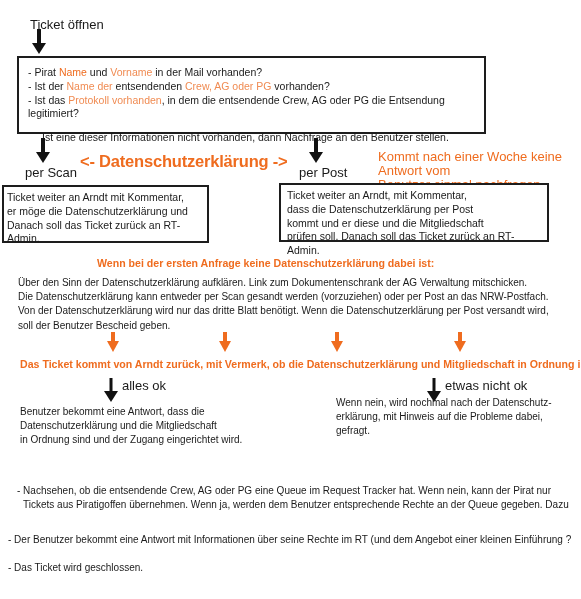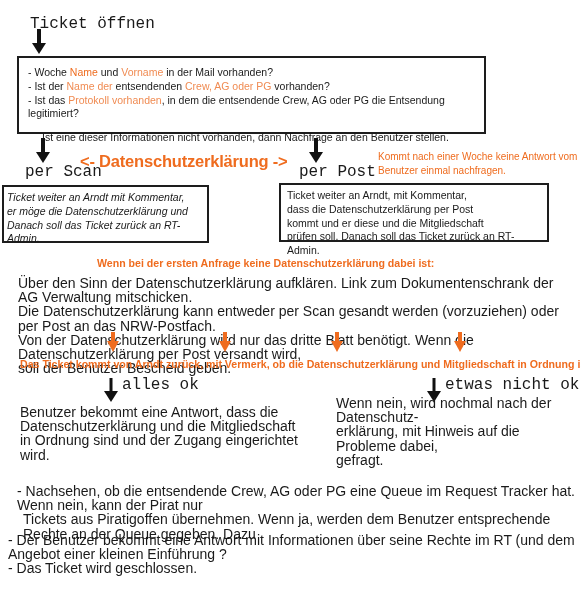--- a/index.html
+++ b/index.html
@@ -12,33 +12,32 @@
     height: 599px;
     position: relative;
     font-family: "Liberation Sans", sans-serif;
     color: #1a1a1a;
     overflow: hidden;
   }
   .abs { position: absolute; }
 
   
   .lbl {
-    font-size: 16px;
+    font-size: 13px;
     line-height: 13px;
     color: #1a1a1a;
     white-space: nowrap;
-    font-family: Liberation Mono, monospace;
   }
   .boxtext {
     font-size: 10.5px;
     line-height: 13.8px;
     color: #1a1a1a;
   }
   .para {
-    font-size: 14px;
+    font-size: 10px;
     line-height: 14.2px;
     color: #1a1a1a;
   }
   .orange { color: #ef6c1f; }
   .orange-soft { color: #f08b52; }
   .headline {
     color: #ef6c1f;
     font-weight: bold;
     font-size: 10.6px;
     line-height: 14px;
@@ -46,21 +45,21 @@
   }
   .bigheadline {
     color: #ef6c1f;
     font-weight: bold;
     font-size: 16.5px;
     letter-spacing: -0.2px;
     white-space: nowrap;
   }
   .note {
     color: #ef6c1f;
-    font-size: 10px;
+    font-size: 13px;
     line-height: 14px;
   }
 
   
   .box {
     border: 2px solid #1d1d1d;
     background: #ffffff;
     box-sizing: border-box;
   }
 
@@ -93,21 +92,21 @@
 
 <div class="abs lbl" style="left:30px; top:18px;">Ticket öffnen</div>
 
 <div class="arrow-blk abs" style="left:31px; top:29px; width:16px; height:25px;">
   <div class="shaft" style="width:4px; height:15px;"></div>
   <div class="head"></div>
 </div>
 
 <div class="abs box" style="left:17px; top:56px; width:469px; height:78px;">
   <div class="boxtext" style="padding:8px 0 0 9px;">
-    <div><span>- Woche </span><span class="orange">Name</span><span> und </span><span class="orange-soft">Vorname</span><span> in der Mail vorhanden?</span></div>
+    <div><span>- Pirat </span><span class="orange">Name</span><span> und </span><span class="orange-soft">Vorname</span><span> in der Mail vorhanden?</span></div>
     <div><span>- Ist der </span><span class="orange-soft">Name der</span><span> entsendenden </span><span class="orange-soft">Crew, AG oder PG</span><span> vorhanden?</span></div>
     <div><span>- Ist das </span><span class="orange-soft">Protokoll vorhanden</span><span>, in dem die entsendende Crew, AG oder PG die Entsendung legitimiert?</span></div>
     <div style="height:10px;"></div>
     <div style="padding-left:14px;">Ist eine dieser Informationen nicht vorhanden, dann Nachfrage an den Benutzer stellen.</div>
   </div>
 </div>
 
 <div class="arrow-blk abs" style="left:35px; top:138px; width:16px; height:25px;">
   <div class="shaft" style="width:4px; height:15px;"></div>
   <div class="head"></div>
@@ -120,21 +119,21 @@
 </div>
 <div class="abs lbl" style="left:299px; top:166px;">per Post</div>
 
 <div class="abs bigheadline" style="left:80px; top:152px;">&lt;- Datenschutzerklärung -&gt;</div>
 
 <div class="abs note" style="left:378px; top:150px;">
   <div>Kommt nach einer Woche keine Antwort vom</div>
   <div>Benutzer einmal nachfragen.</div>
 </div>
 
-<div class="abs box" style="left:2px; top:185px; width:207px; height:58px;font-style:italic;">
+<div class="abs box" style="left:2px; top:185px; width:207px; height:58px;">
   <div class="boxtext" style="padding:4px 0 0 3px;">
     <div>Ticket weiter an Arndt mit Kommentar,</div>
     <div>er möge die Datenschutzerklärung und</div>
     <div>Danach soll das Ticket zurück an RT-Admin.</div>
   </div>
 </div>
 
 <div class="abs box" style="left:279px; top:183px; width:270px; height:59px;">
   <div class="boxtext" style="padding:4px 0 0 6px;">
     <div>Ticket weiter an Arndt, mit Kommentar,</div>

